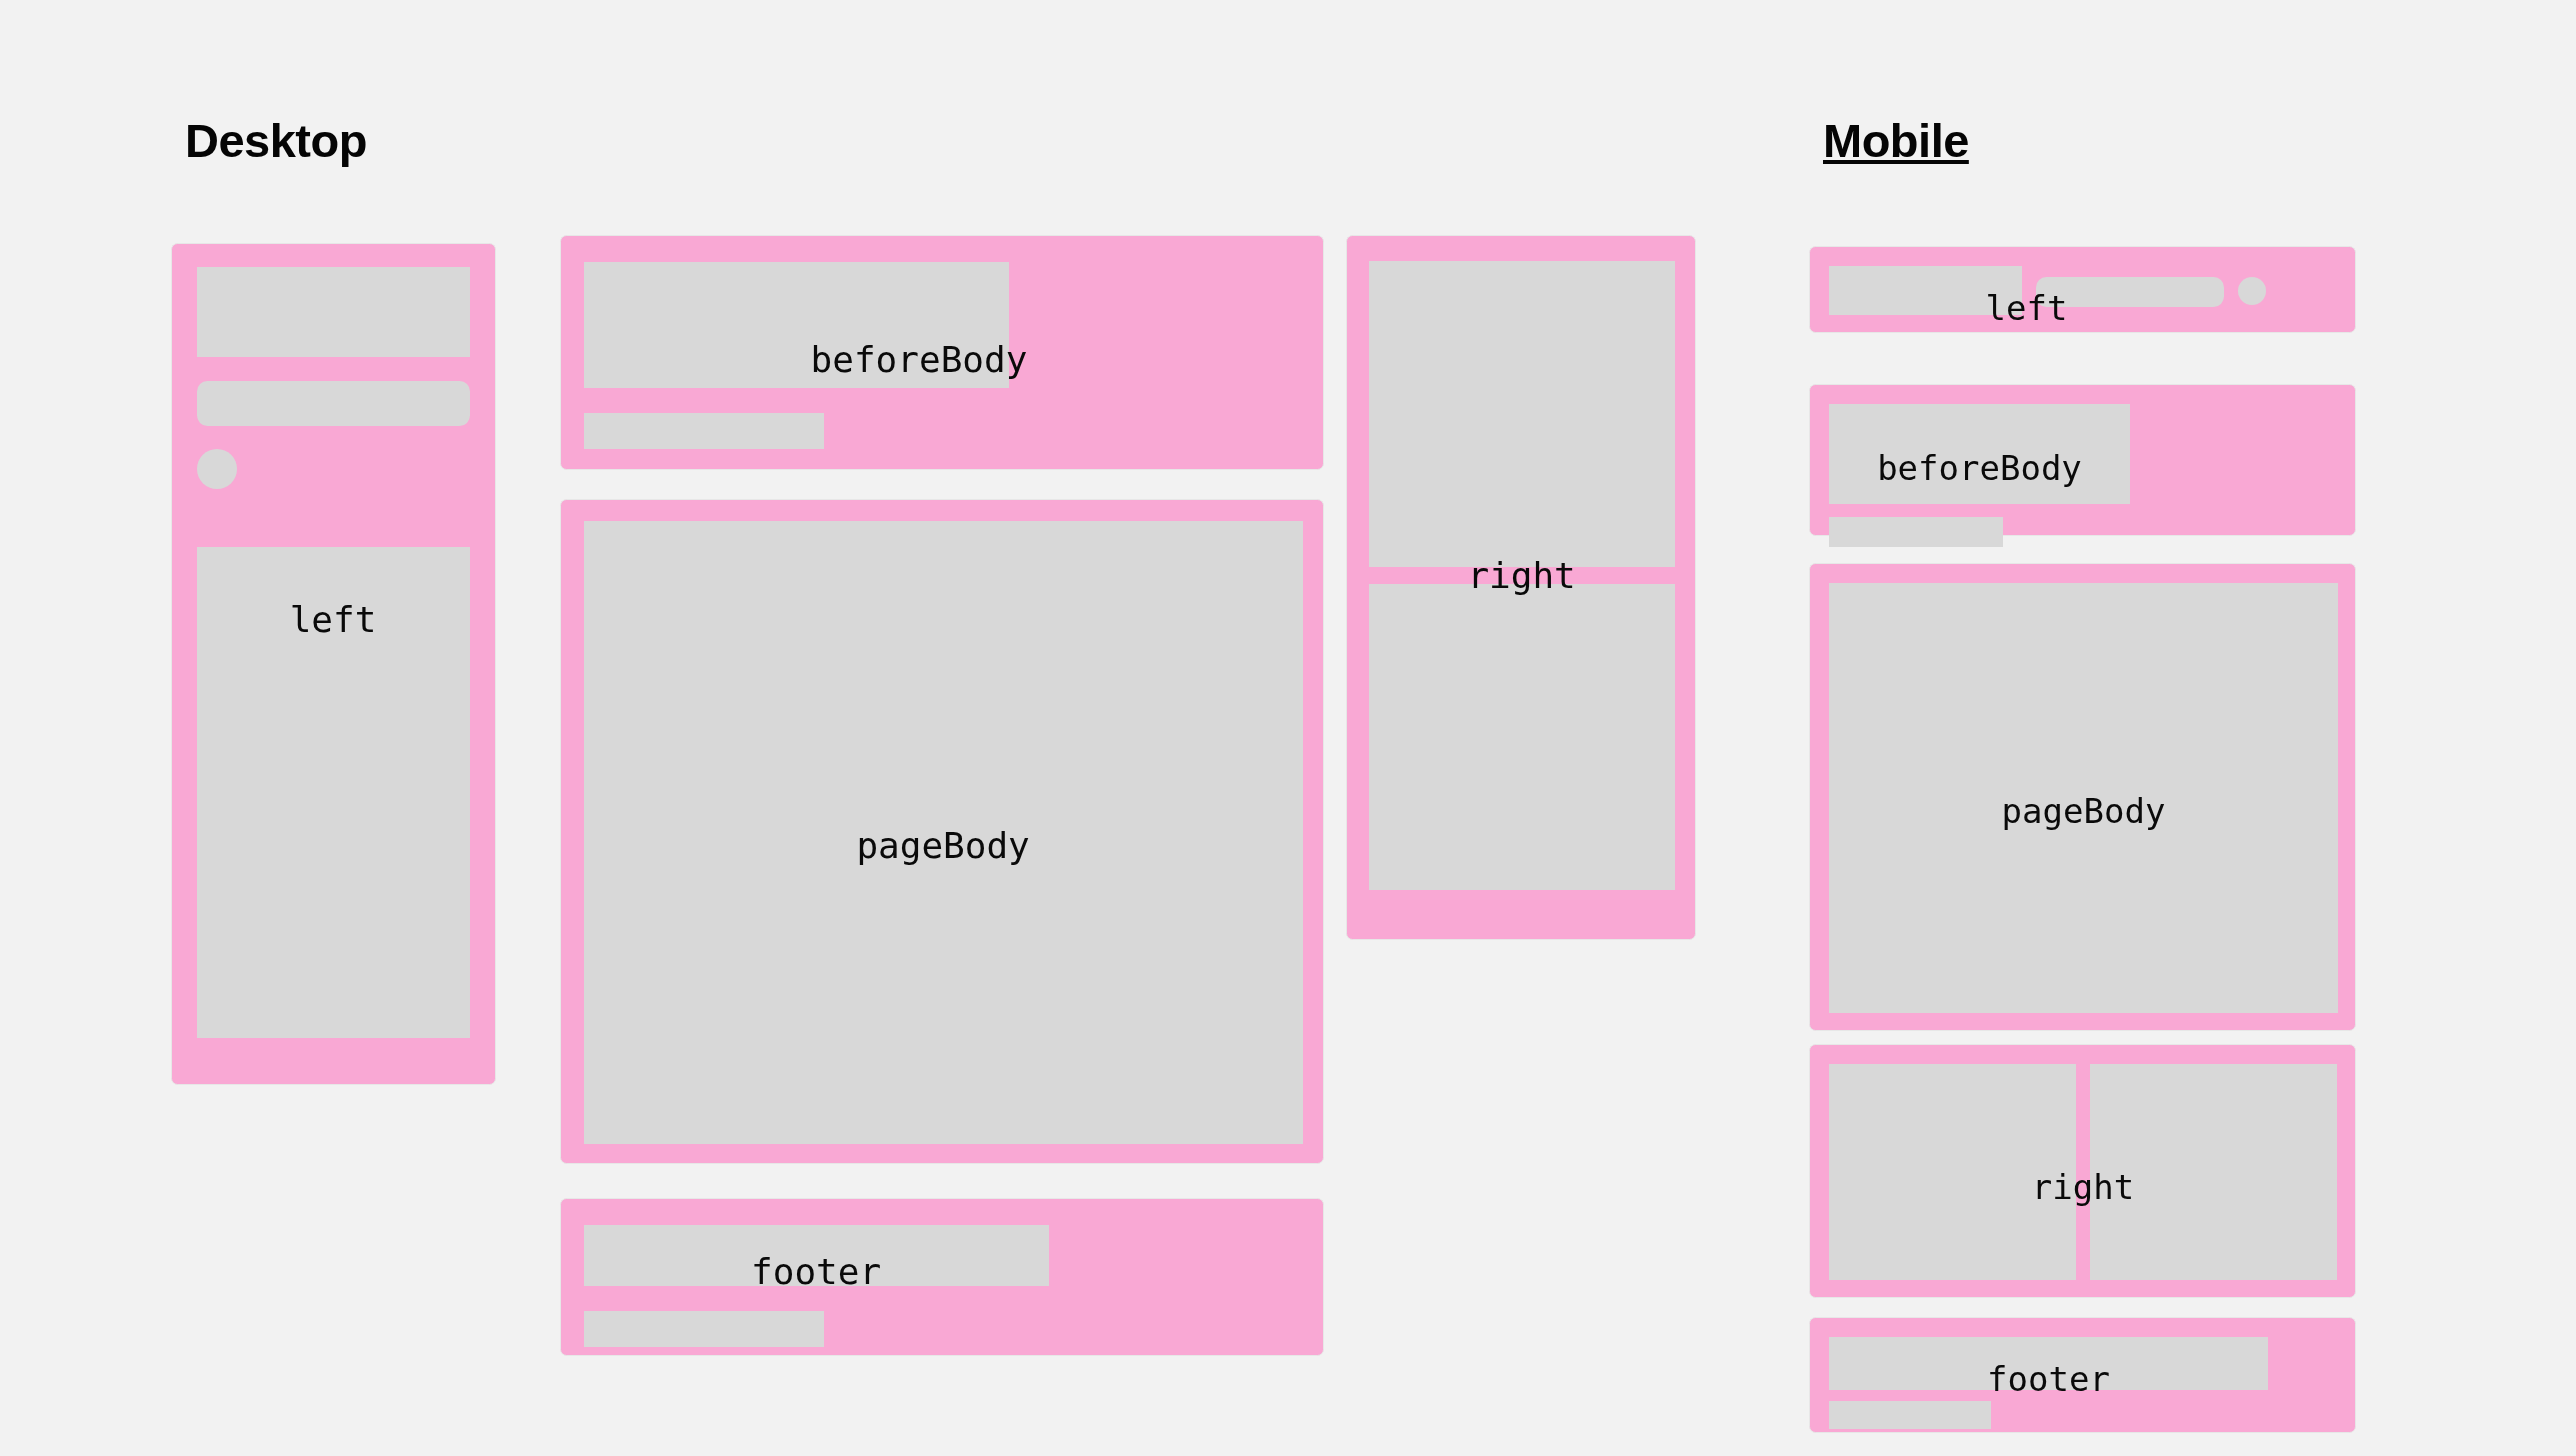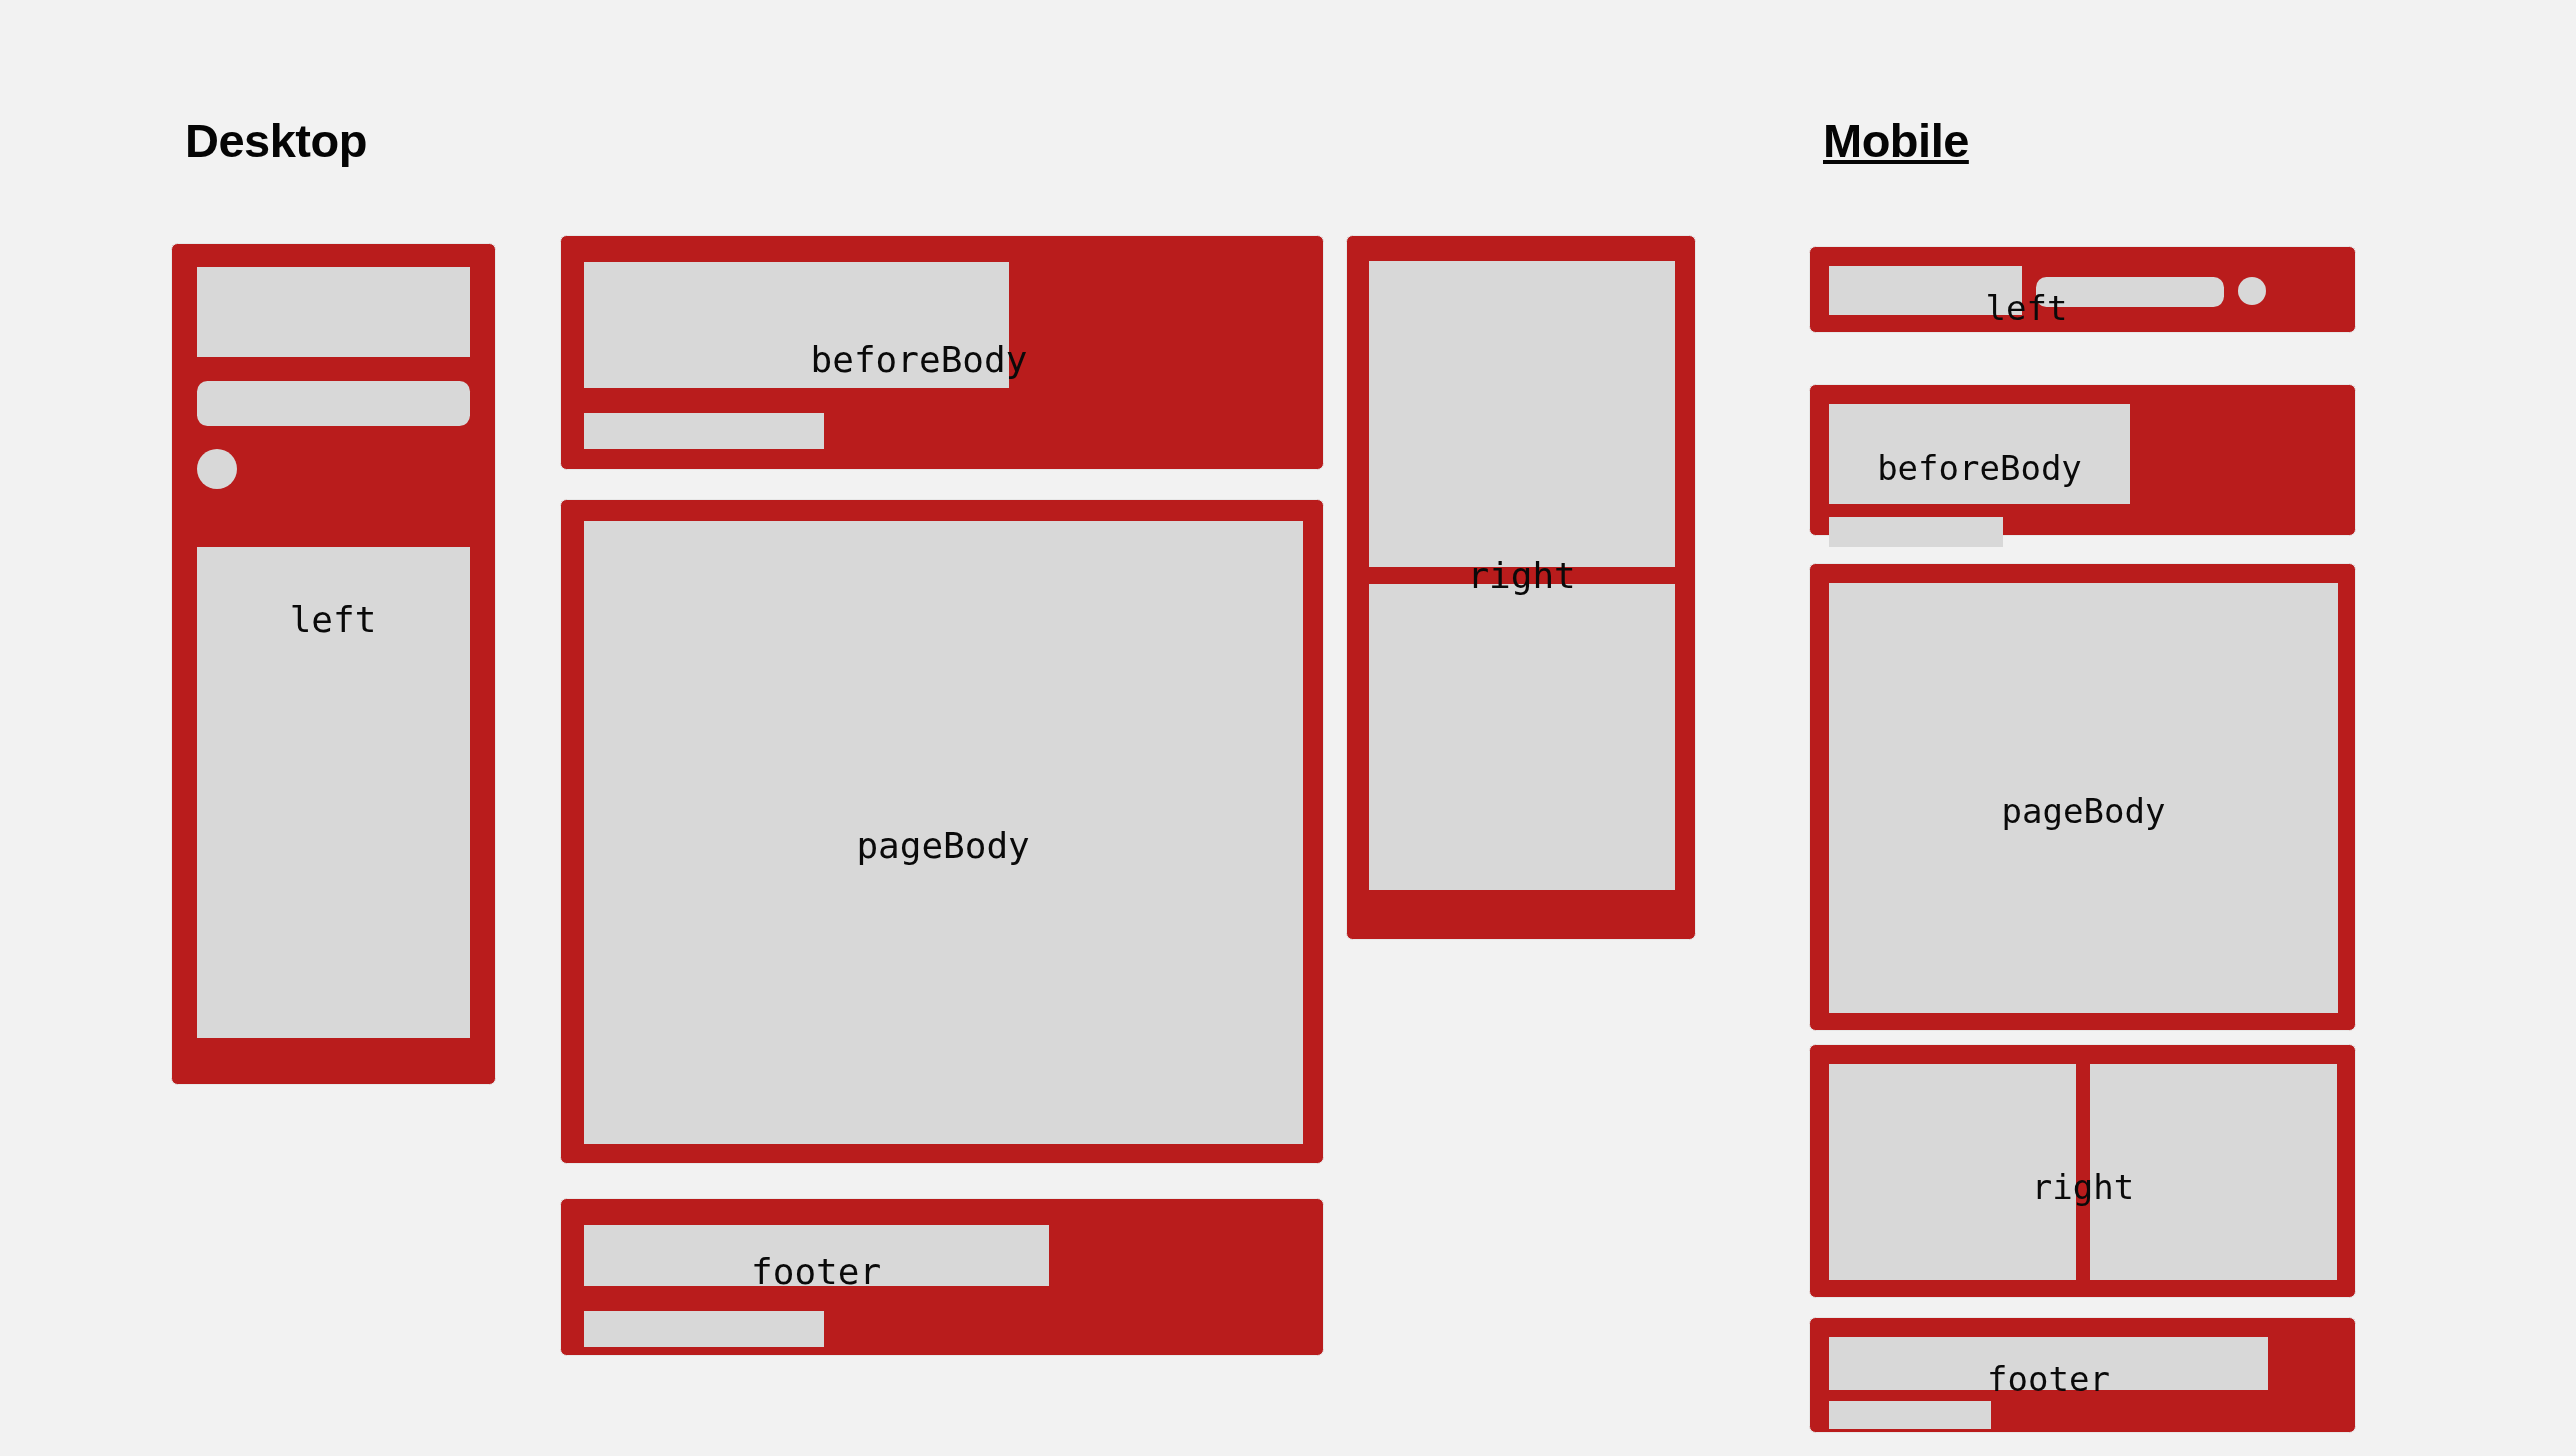--- a/index.html
+++ b/index.html
@@ -16,21 +16,21 @@
     font-size: 47px;
     font-weight: bold;
     color: #050505;
     letter-spacing: -0.5px;
     line-height: 1;
     white-space: nowrap;
   }
 
   .card {
     position: absolute;
-    background: #b91c1c;
+    background: #f9a8d4;
     border: 1.4px solid #e7e7e7;
     border-radius: 6.6px;
   }
 
   .blk {
     position: absolute;
     background: #d8d8d8;
   }
   .blk.pill   { border-radius: 10.4px; }
   .blk.circle { border-radius: 50%; }

